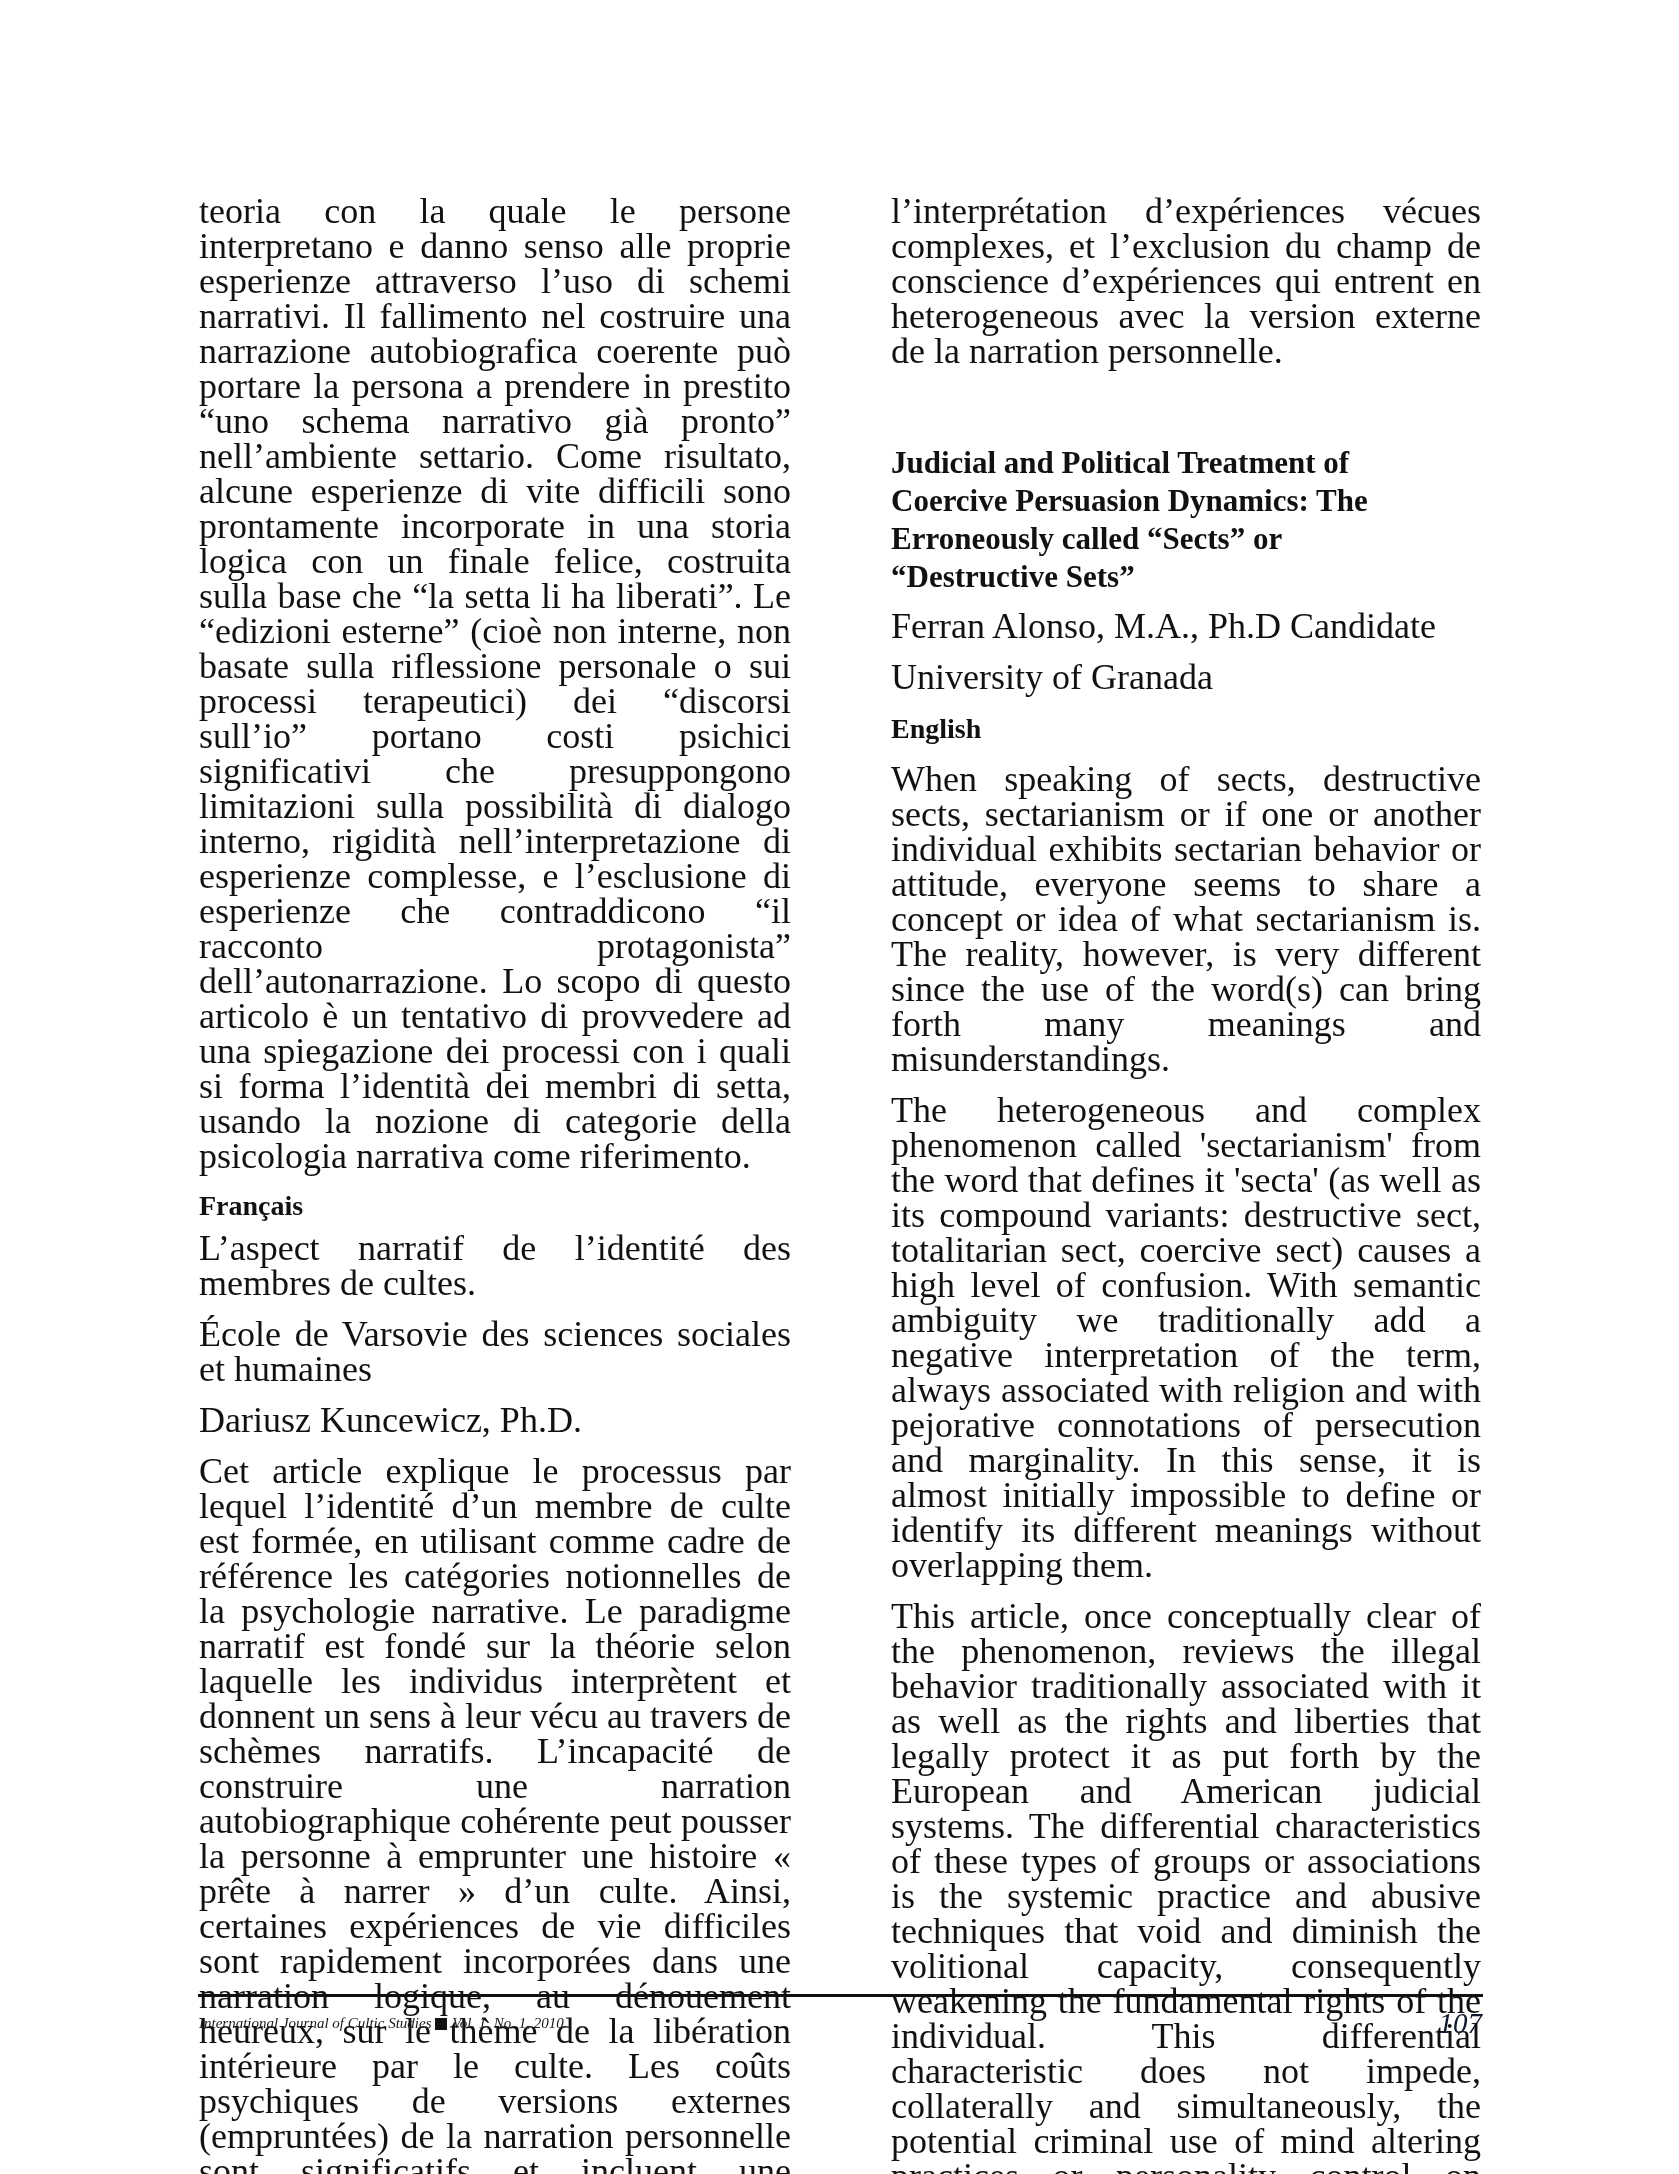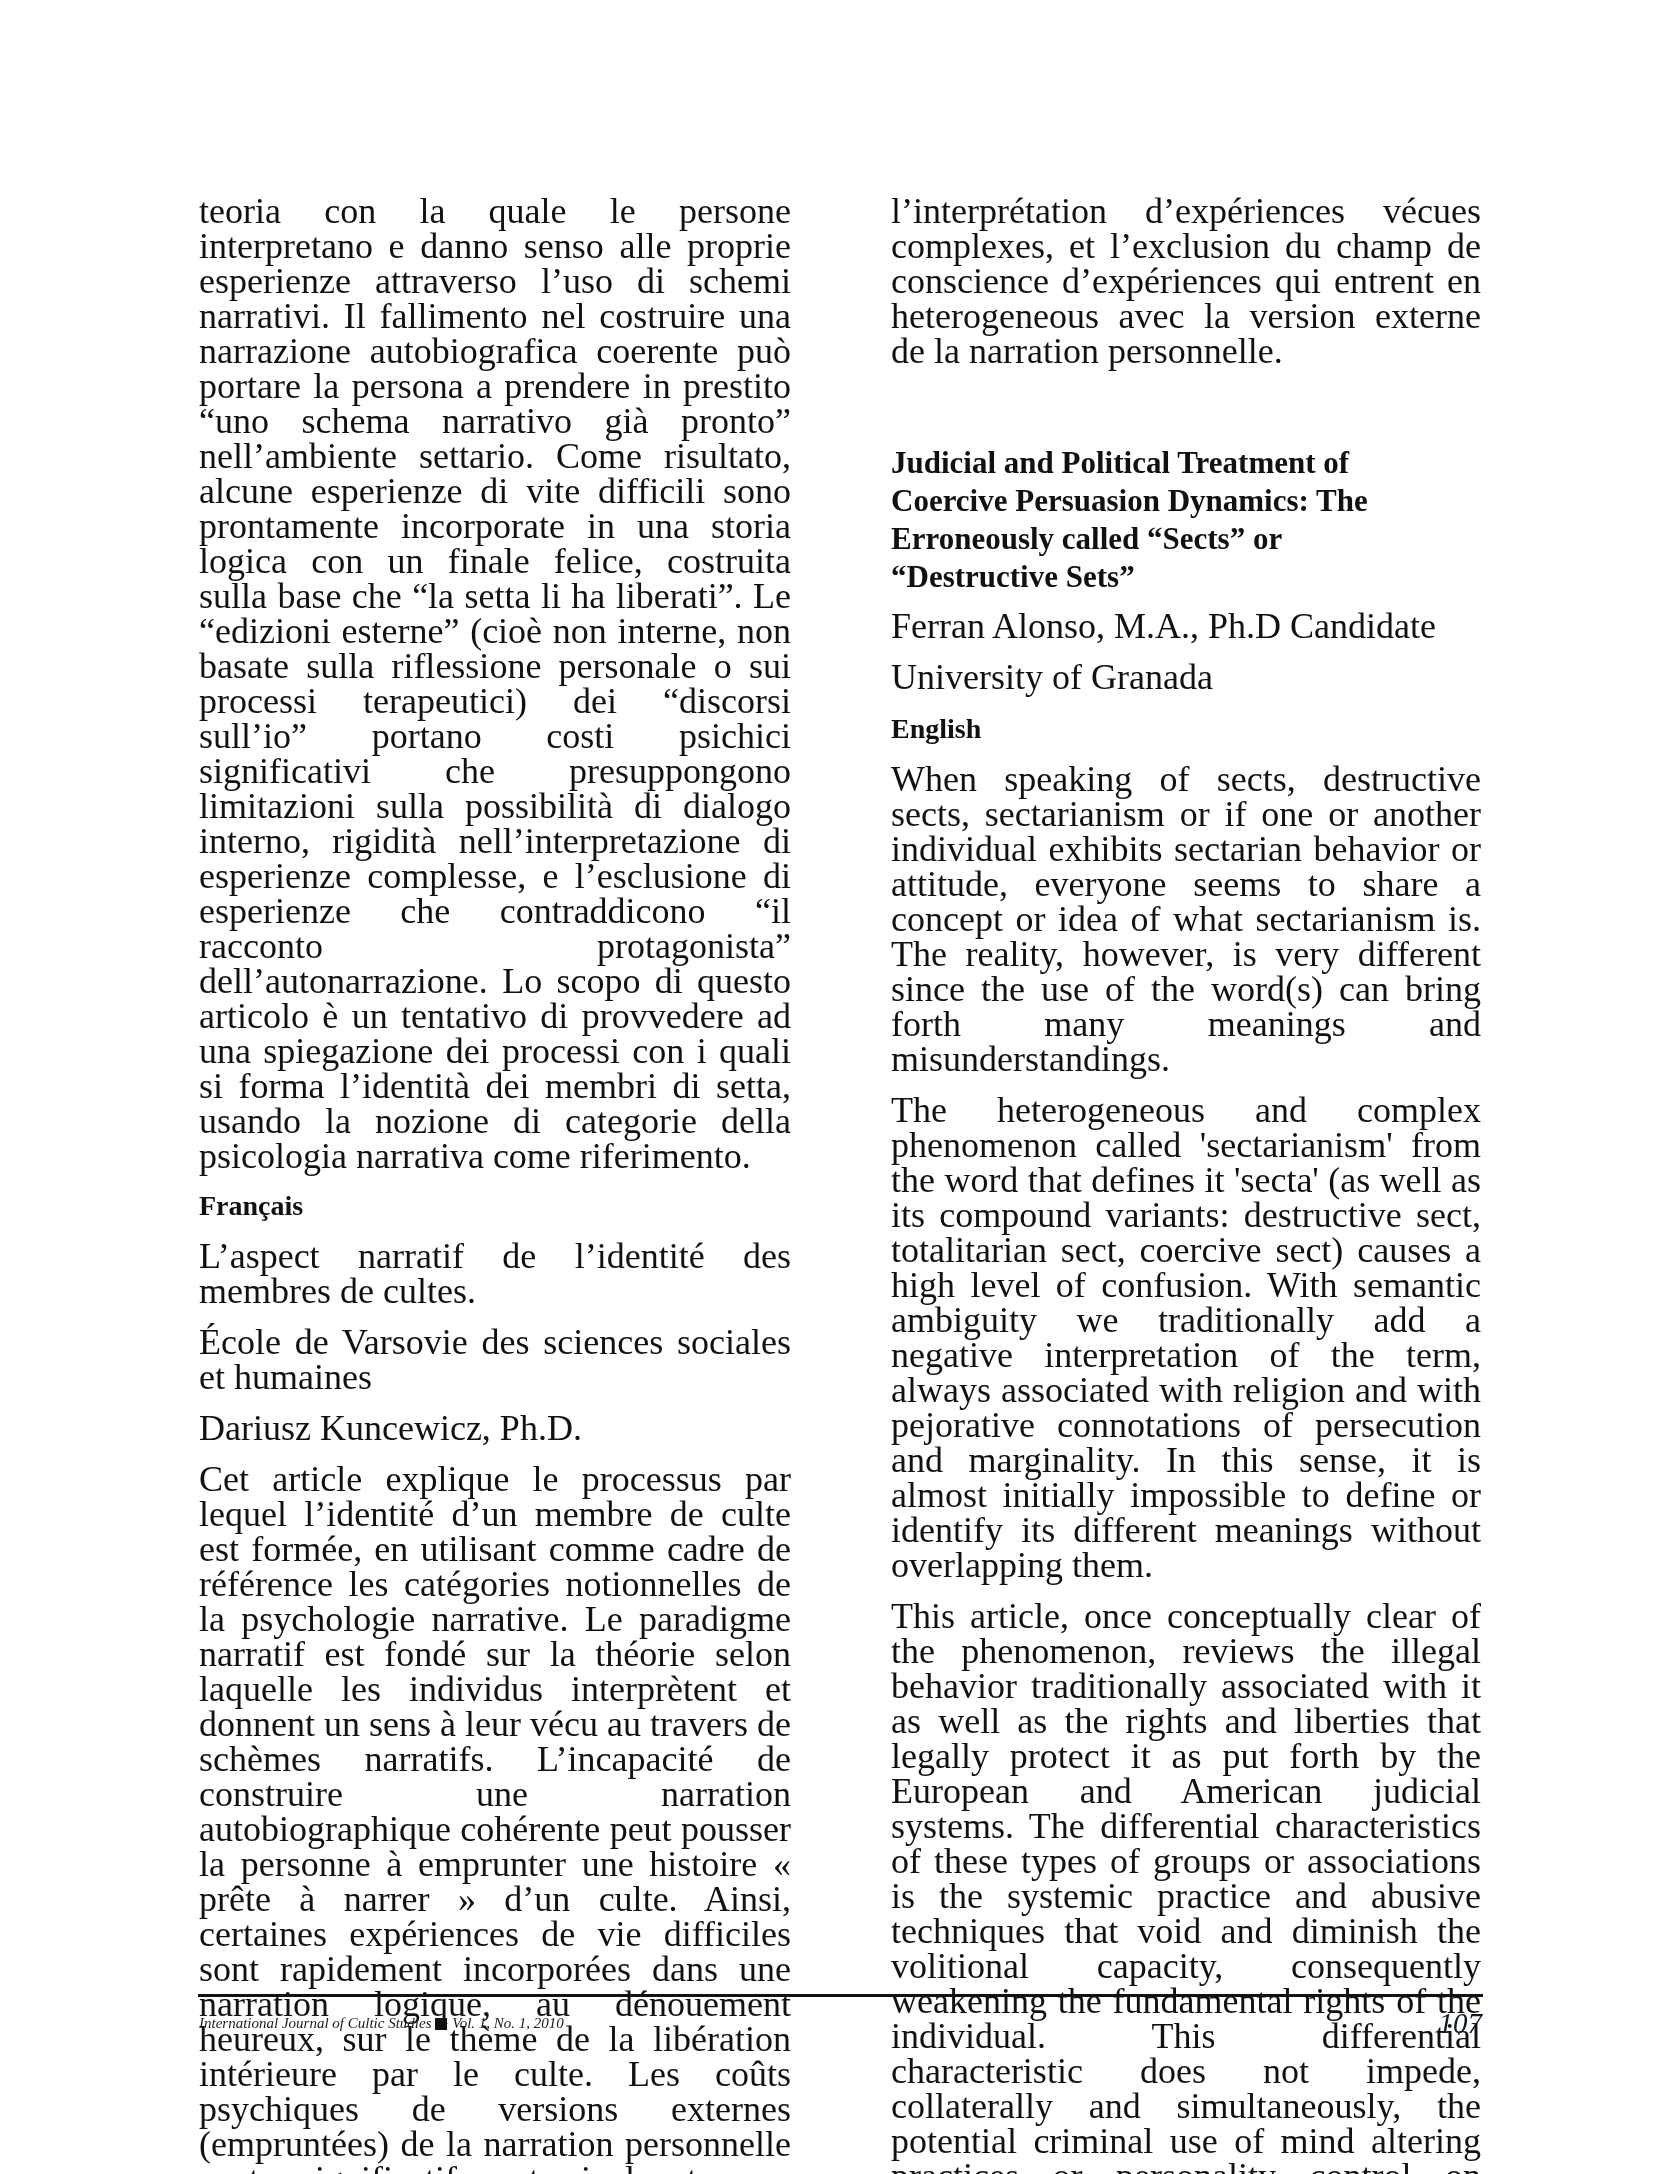--- a/index.html
+++ b/index.html
@@ -17,21 +17,21 @@
   .footer-left { position: absolute; left: 199px; top: 2009px; font-style: italic; font-size: 15px; line-height: 28px; color: #1a1a1a; }
   .footer-left .sq { display: inline-block; width: 11.3px; height: 11.3px; background: #111; margin: 0 5.6px 0.9px 3.8px; vertical-align: middle; font-style: normal; }
   .footer-right { position: absolute; right: 198px; top: 2009px; font-style: italic; font-size: 29px; line-height: 28px; color: #0f172a; }
 </style>
 </head>
 <body>
 
 <div class="col col-left">
   <p>teoria con la quale le persone interpretano e danno senso alle proprie esperienze attraverso l’uso di schemi narrativi. Il fallimento nel costruire una narrazione autobiografica coerente può portare la persona a prendere in prestito “uno schema narrativo già pronto” nell’ambiente settario. Come risultato, alcune esperienze di vite difficili sono prontamente incorporate in una storia logica con un finale felice, costruita sulla base che “la setta li ha liberati”. Le “edizioni esterne” (cioè non interne, non basate sulla riflessione personale o sui processi terapeutici) dei “discorsi sull’io” portano costi psichici significativi che presuppongono limitazioni sulla possibilità di dialogo interno, rigidità nell’interpretazione di esperienze complesse, e l’esclusione di esperienze che contraddicono “il racconto protagonista” dell’autonarrazione. Lo scopo di questo articolo è un tentativo di provvedere ad una spiegazione dei processi con i quali si forma l’identità dei membri di setta, usando la nozione di categorie della psicologia narrativa come riferimento.</p>
   <h3 class="gap" style="margin-top:14px">Français</h3>
-  <p class="gap" style="margin-top:16px">L’aspect narratif de l’identité des membres de cultes.</p>
+  <p class="gap" style="margin-top:8px">L’aspect narratif de l’identité des membres de cultes.</p>
   <p class="gap" style="margin-top:16px">École de Varsovie des sciences sociales et humaines</p>
   <p class="gap" style="margin-top:16px">Dariusz Kuncewicz, Ph.D.</p>
   <p class="gap" style="margin-top:16px; text-align-last: justify;">Cet article explique le processus par lequel l’identité d’un membre de culte est formée, en utilisant comme cadre de référence les catégories notionnelles de la psychologie narrative. Le paradigme narratif est fondé sur la théorie selon laquelle les individus interprètent et donnent un sens à leur vécu au travers de schèmes narratifs. L’incapacité de construire une narration autobiographique cohérente peut pousser la personne à emprunter une histoire « prête à narrer » d’un culte. Ainsi, certaines expériences de vie difficiles sont rapidement incorporées dans une narration logique, au dénouement heureux, sur le thème de la libération intérieure par le culte. Les coûts psychiques de versions externes (empruntées) de la narration personnelle sont significatifs et incluent une restriction des possibilités de dialogue interne, une rigidité dans</p>
 </div>
 
 <div class="col col-right">
   <p>l’interprétation d’expériences vécues complexes, et l’exclusion du champ de conscience d’expériences qui entrent en heterogeneous avec la version externe de la narration personnelle.</p>
   <h2 class="article-title" style="margin-top:75px">
     <span>Judicial and Political Treatment of</span><br>
     <span>Coercive Persuasion Dynamics: The</span><br>

